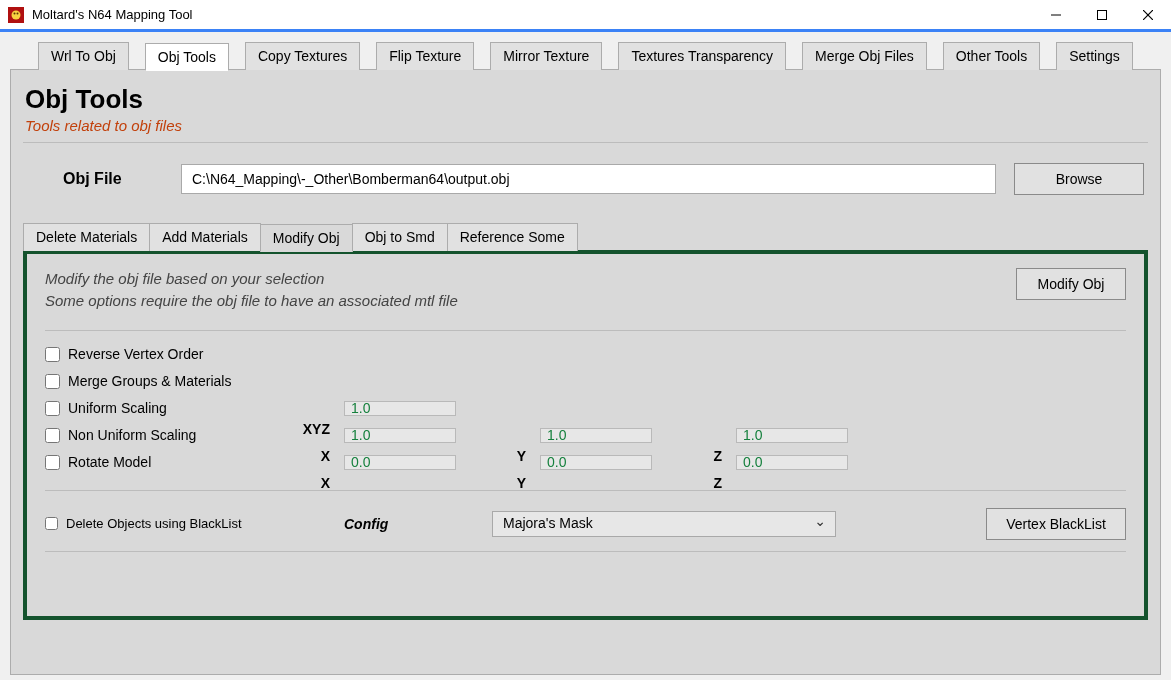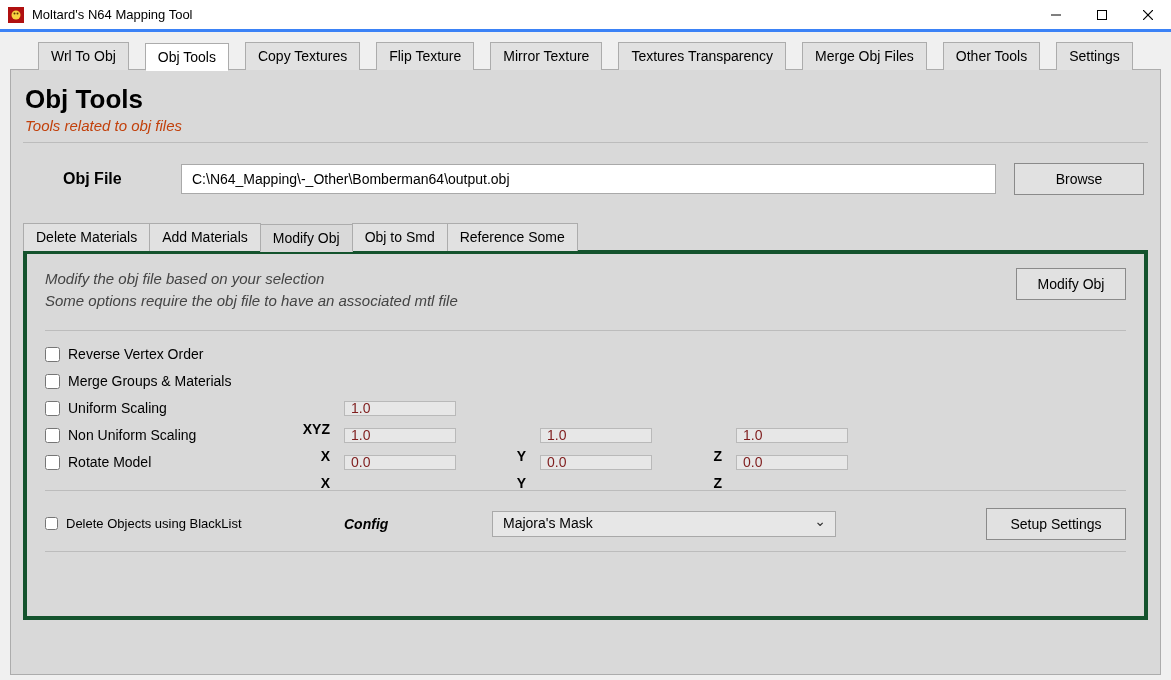--- a/index.html
+++ b/index.html
@@ -190,21 +190,21 @@
     font-weight: 700;
     font-size: 14px;
     padding-right: 6px;
     margin-top: 42px;
   }
   .numbox {
     width: 112px;
     height: 15px;
     border: 1px solid #b9b9b9;
     background: #e7e7e7;
-    color: #7f1d1d;
+    color: #15803d;
     padding: 2px 6px;
     font-size: 14px;
   }
   .numgap { width: 40px; }
 
   .config-row {
     display: flex;
     align-items: center;
     gap: 8px;
     height: 34px;
@@ -366,21 +366,21 @@
       <hr class="rule-inner" style="margin-top:14px">
 
       <div class="config-row">
         <input type="checkbox" style="">
         <span class="chklabel">Delete Objects using BlackList</span>
         <span class="config-lbl">Config</span>
         <div class="select-wrap">
           <div class="select-display">Majora's Mask</div>
         </div>
         <span class="right-spacer"></span>
-        <button class="btn" style="min-width:140px;">Setup Settings</button>
+        <button class="btn" style="min-width:140px;">Vertex BlackList</button>
       </div>
 
       <hr class="rule-inner" style="margin-top:10px">
 
     </div>
 
   </div>
 
 </div>
 

